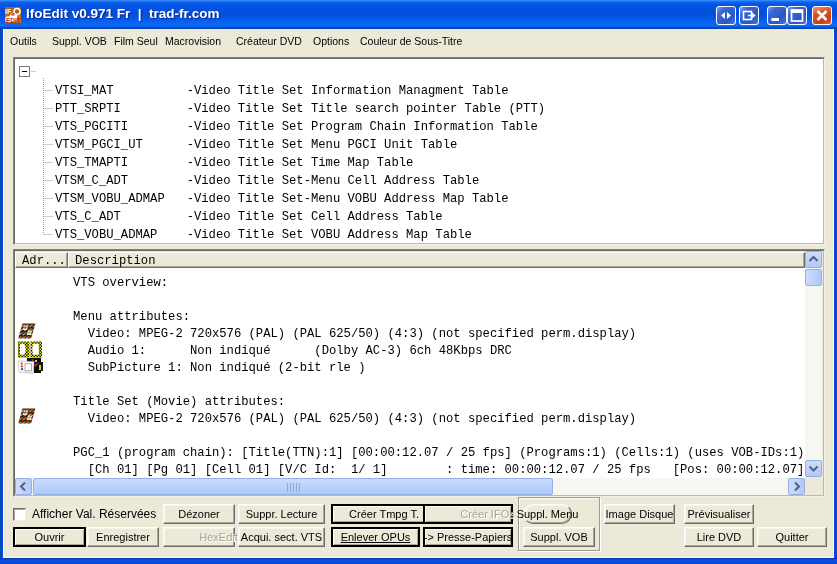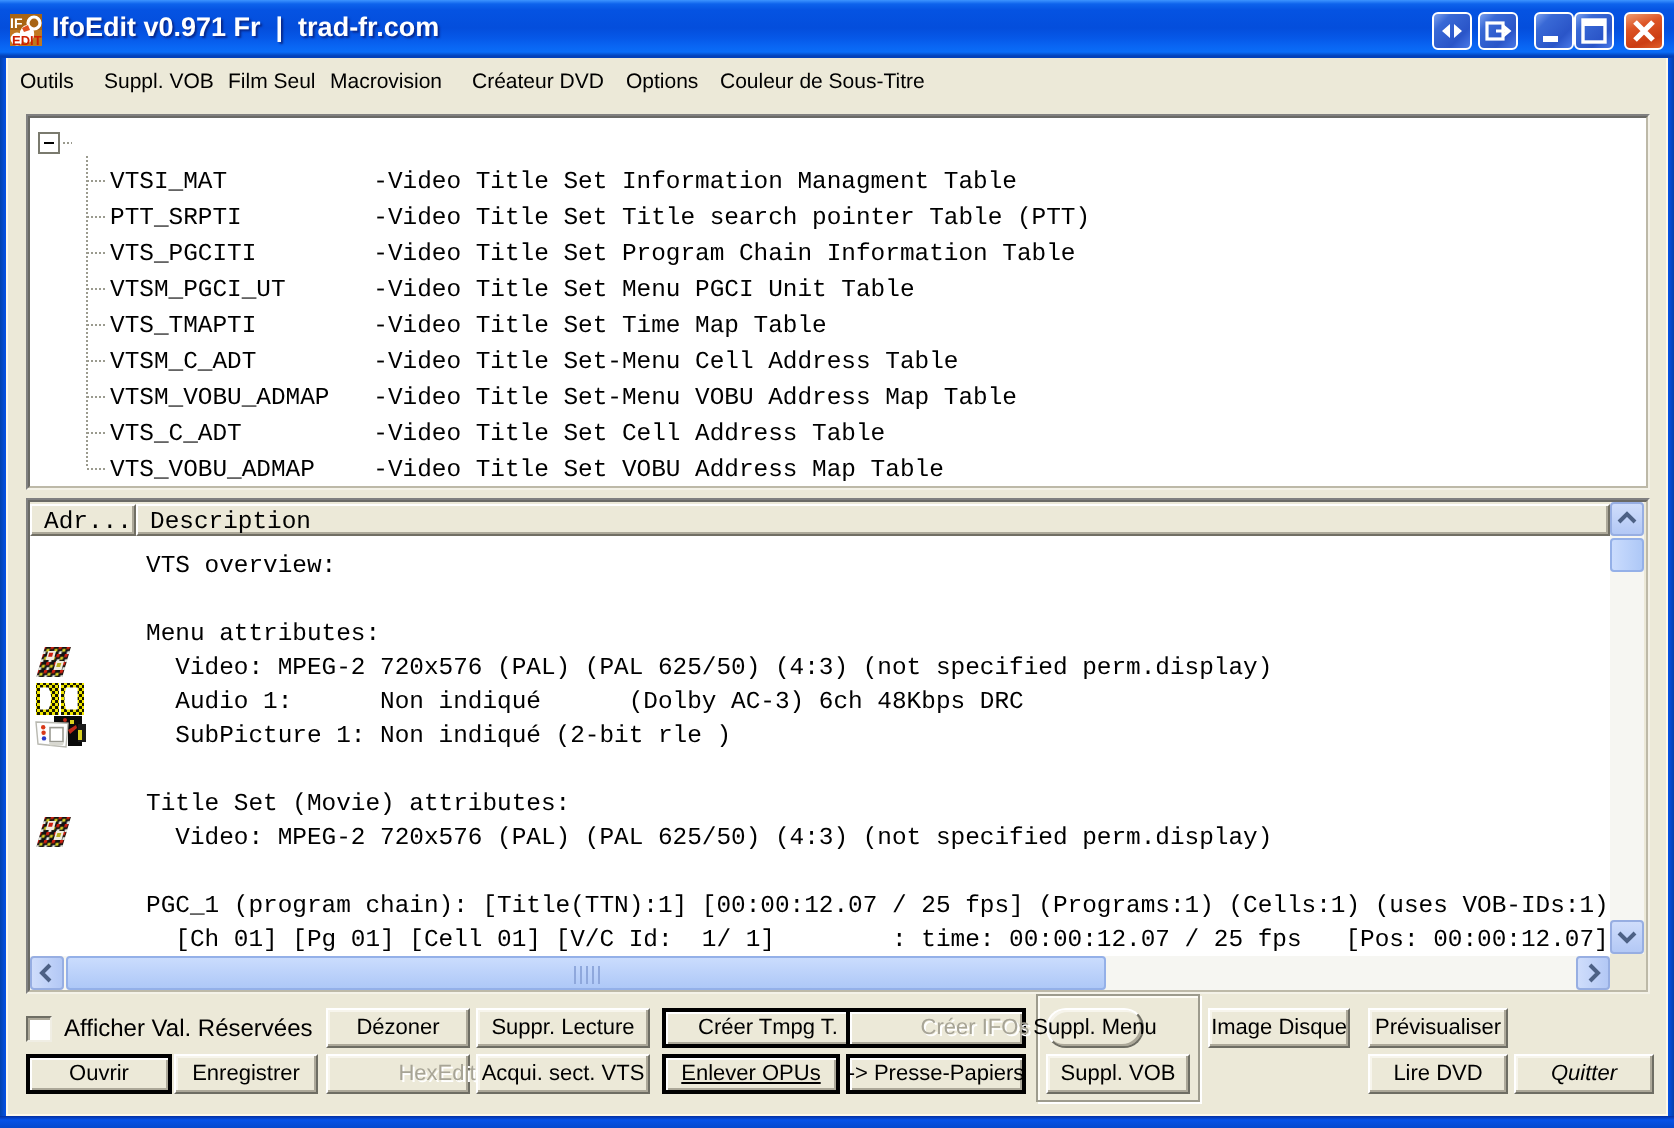--- a/index.html
+++ b/index.html
@@ -250,13 +250,13 @@
 <div class="abs btn" style="left:523px; top:527px; width:72px; height:20px;">Suppl. VOB</div>
 <div class="abs btn row1" style="left:604px; width:71px;">Image Disque</div>
 <div class="abs btn row1" style="left:684px; width:70px;">Prévisualiser</div>
 <div class="abs btnblk row2" style="left:13px; width:73px;">Ouvrir</div>
 <div class="abs btn row2" style="left:87px; width:72px;">Enregistrer</div>
 <div class="abs btn row2 dis" style="left:163px; width:72px;">HexEdit</div>
 <div class="abs btn row2" style="left:238px; width:87px;">Acqui. sect. VTS</div>
 <div class="abs btnblk row2" style="left:331px; width:89px;text-decoration:underline;">Enlever OPUs</div>
 <div class="abs btnblk row2" style="left:423px; width:90px;">-&gt; Presse-Papiers</div>
 <div class="abs btn row2" style="left:684px; width:70px;">Lire DVD</div>
-<div class="abs btn row2" style="left:757px; width:70px;font-style:italic;">Quitter</div>
+<div class="abs btn row2" style="left:757px; width:70px;">Quitter</div>
 
 </body></html>

